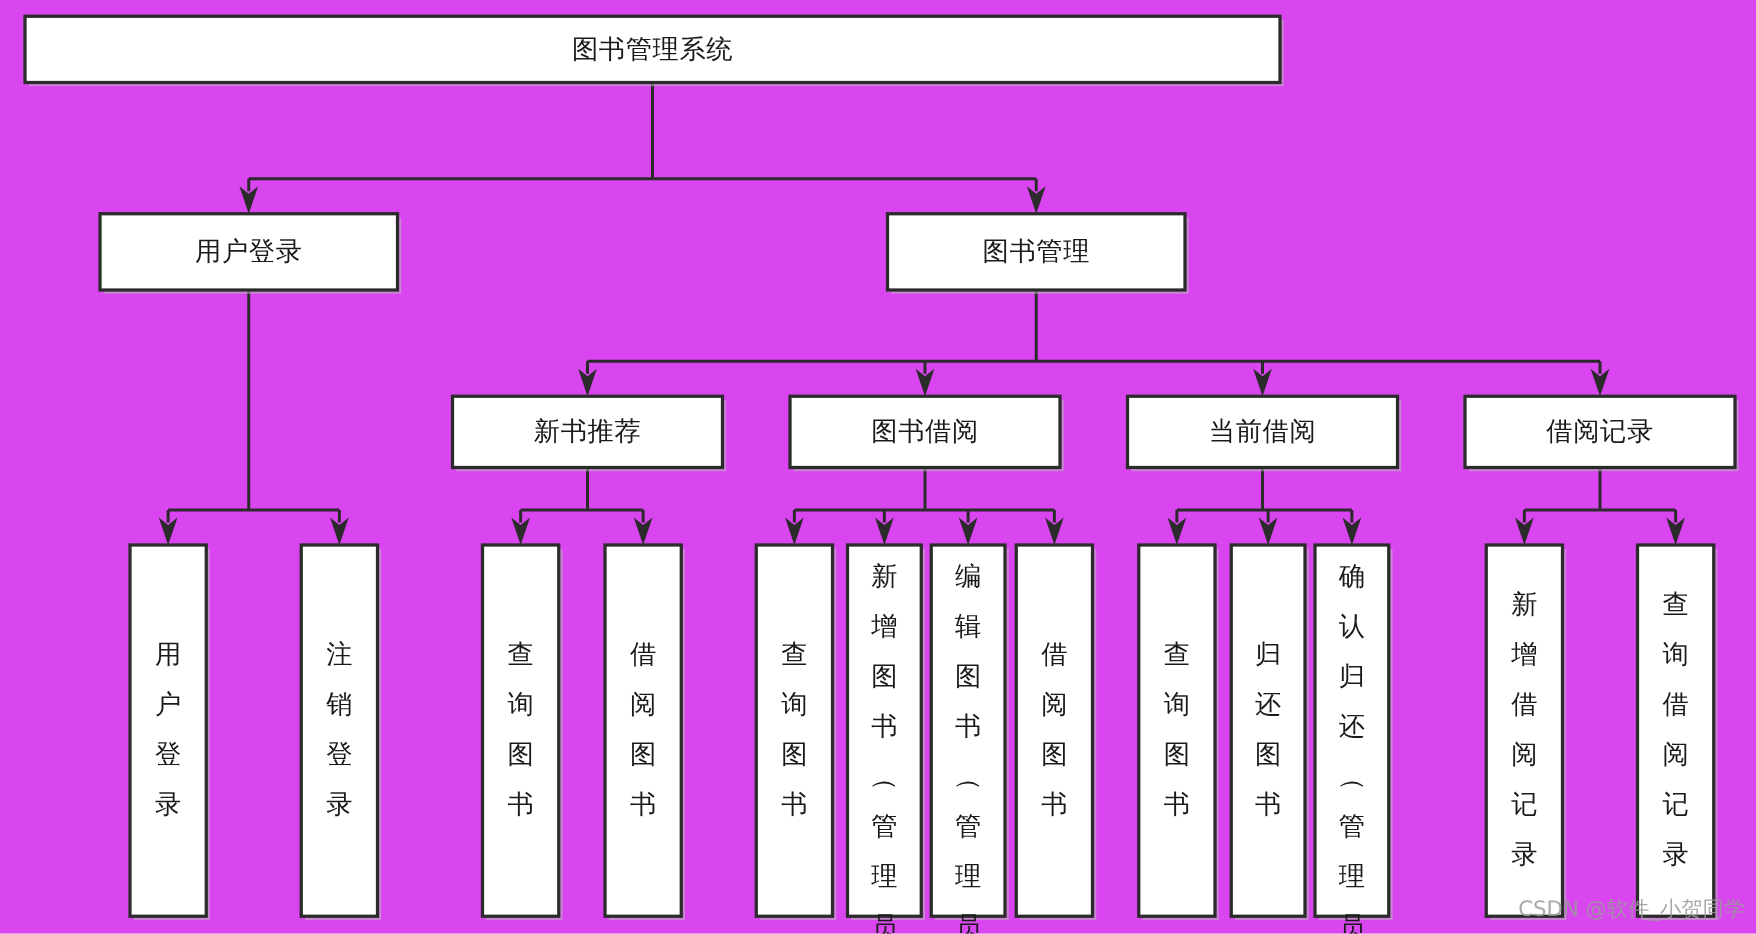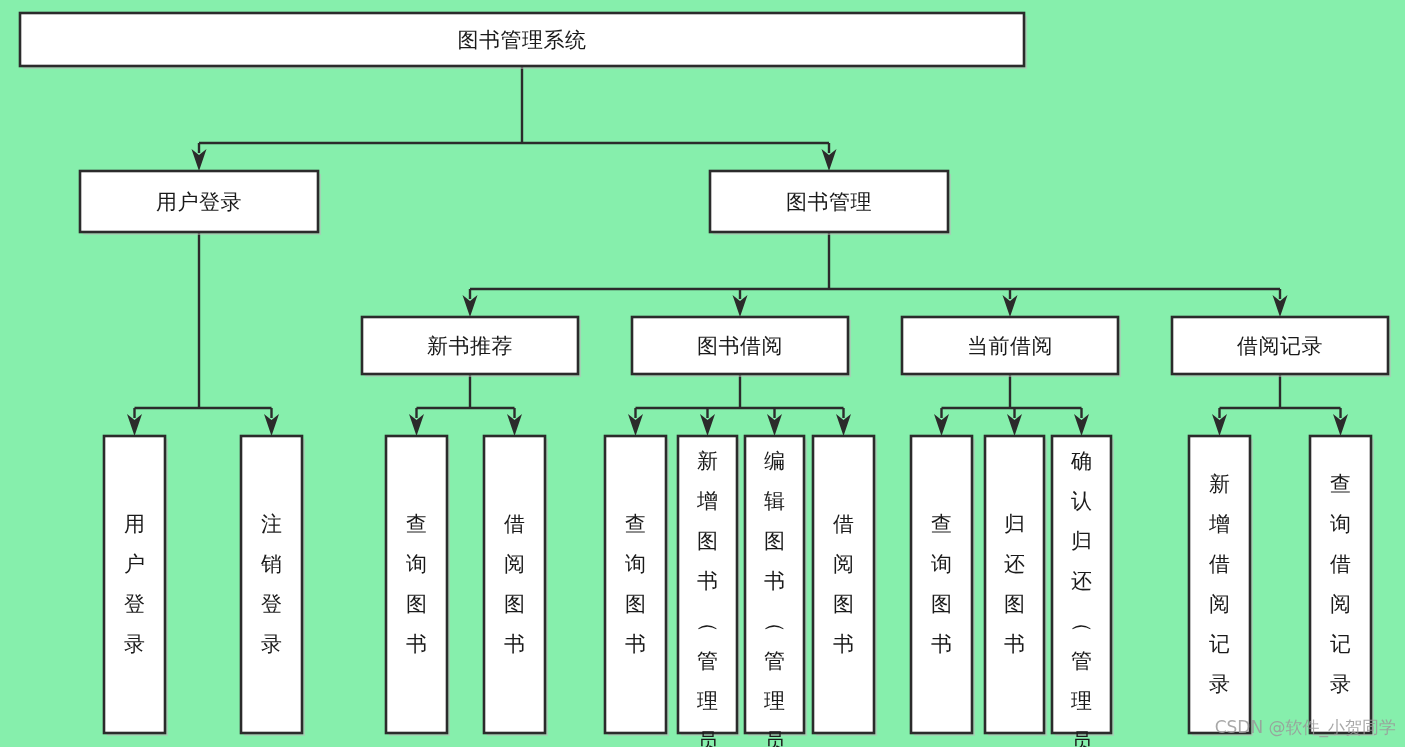--- a/index.html
+++ b/index.html
@@ -8,21 +8,21 @@
     padding: 0;
     background: #ffffff;
   }
   body {
     font-family: "DejaVu Sans", "Liberation Sans", sans-serif;
   }
   #diagram-root {
     position: relative;
     width: 1405px;
     height: 747px;
-    background: #86efac;
+    background: #d946ef;
     overflow: hidden;
   }
   svg.flow {
     position: absolute;
     left: 0;
     top: 0;
     width: 1405px;
     height: 747px;
     display: block;
   }

